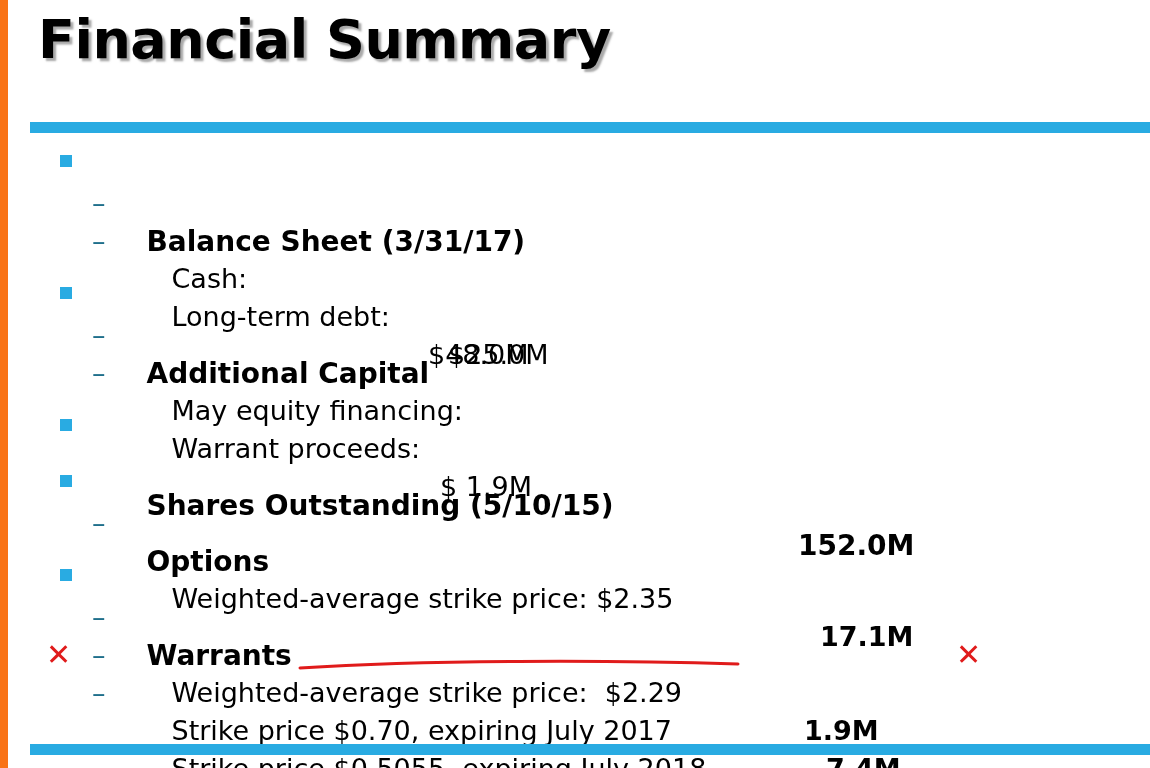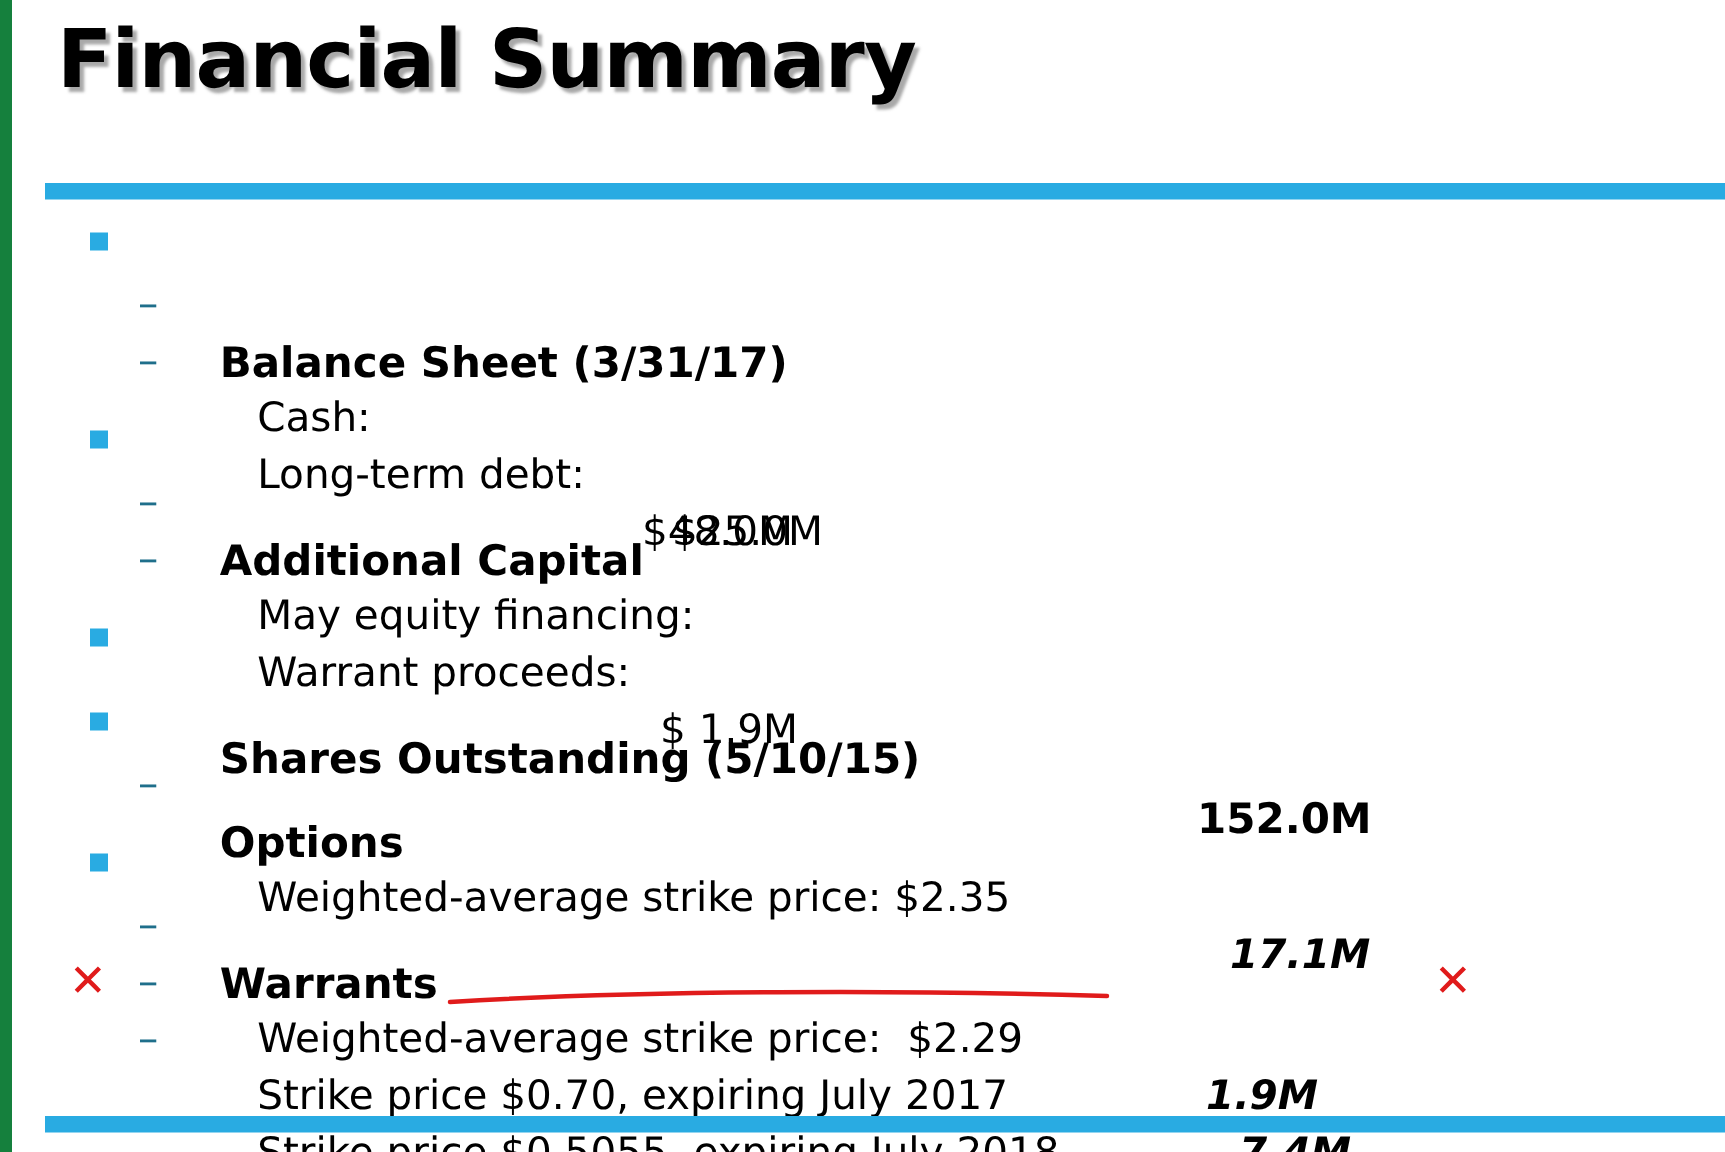--- a/index.html
+++ b/index.html
@@ -12,21 +12,21 @@
     background: #ffffff;
     font-family: "DejaVu Sans", sans-serif;
     overflow: hidden;
     position: relative;
   }
   .slide {
     position: relative;
     width: 1150px;
     height: 768px;
     box-sizing: border-box;
-    border-left: 8px solid #15803d;
+    border-left: 8px solid #f97316;
   }
   .title {
     position: absolute;
     left: 30px;
     top: 8px;
     font-size: 54px;
     font-weight: bold;
     color: #000000;
     letter-spacing: -0.5px;
     text-shadow: 3px 3px 2px rgba(140,140,140,0.75);
@@ -90,21 +90,20 @@
     top: 0;
     color: #1F6F8B;
     font-size: 27px;
     line-height: 38px;
   }
   .gap {
     height: 14px;
   }
   .bold-val {
     font-weight: bold;
-    font-style: italic;
   }
   .mark-x {
     position: absolute;
     color: #e01b1b;
     font-size: 30px;
     font-weight: normal;
     font-family: "DejaVu Sans", sans-serif;
     line-height: 1;
   }
   .underline-red {

